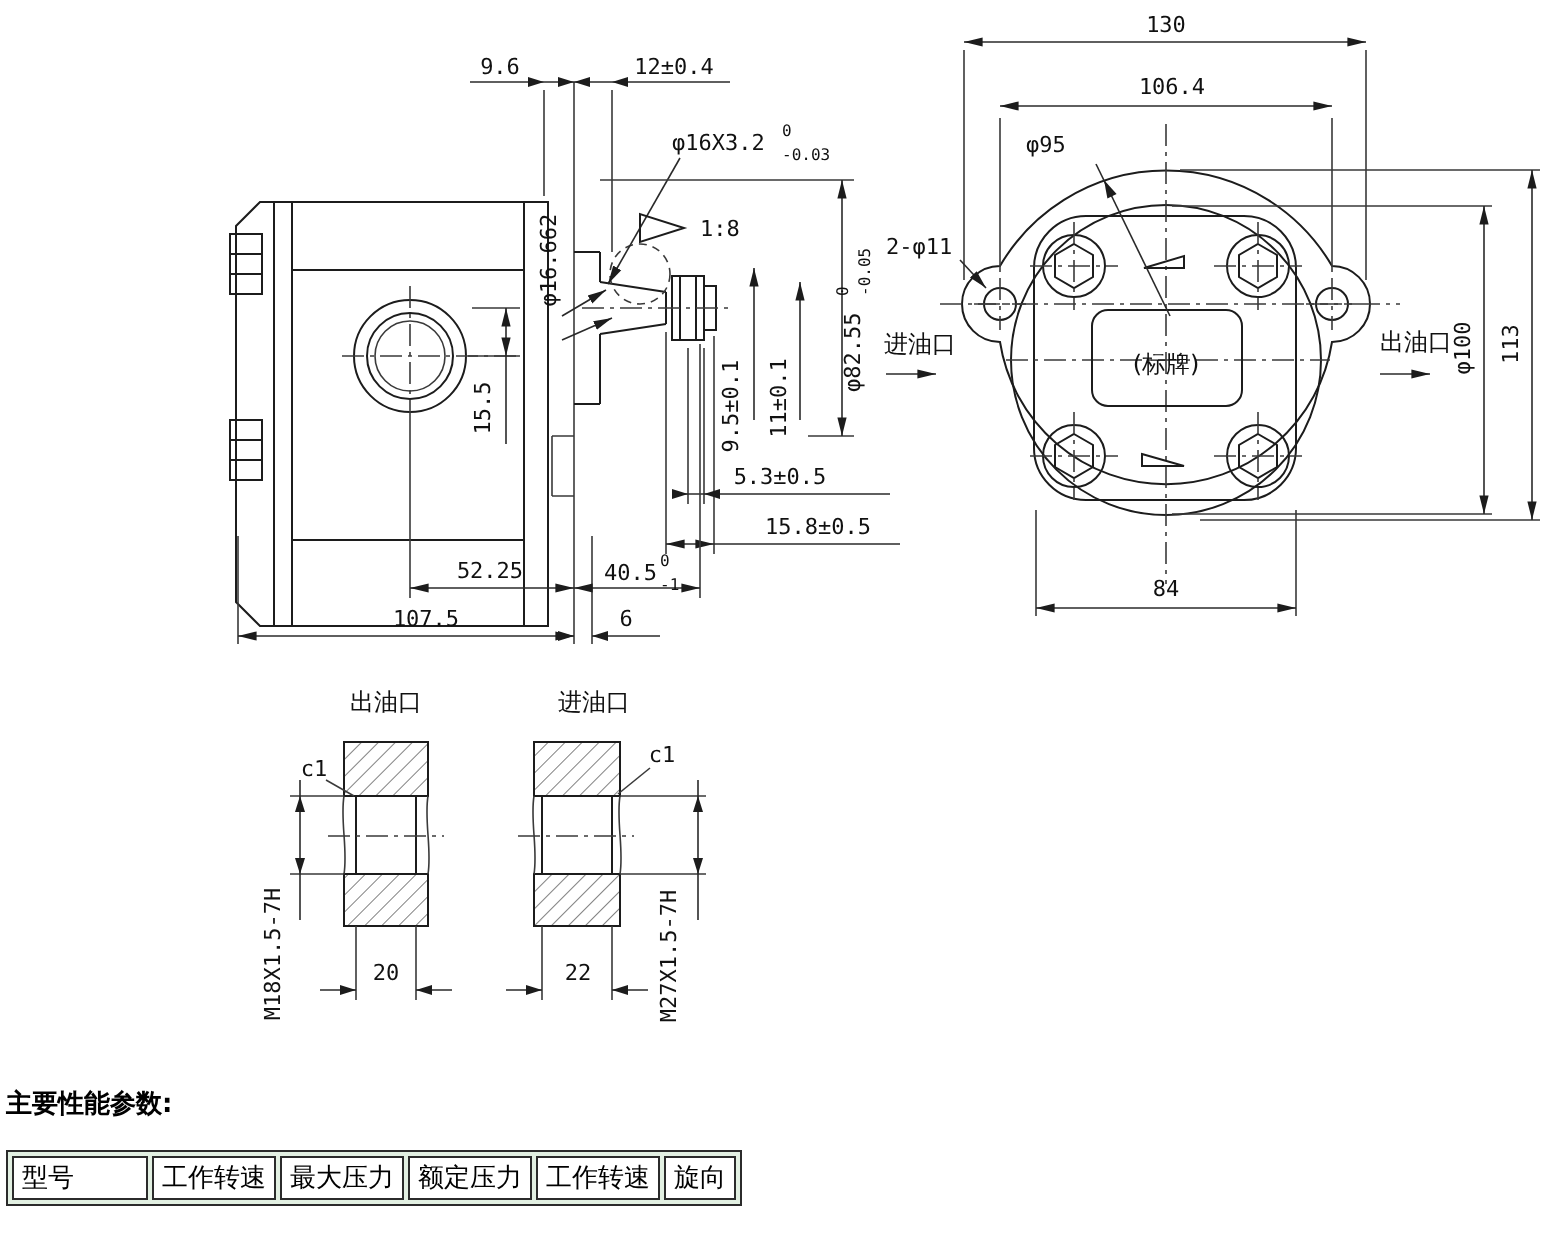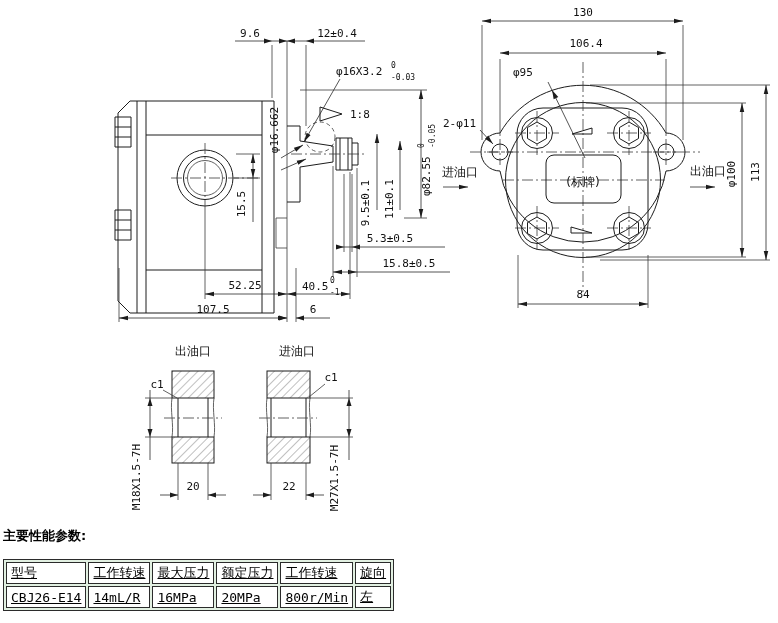--- a/index.html
+++ b/index.html
@@ -13,25 +13,25 @@
   .dim{stroke:#2a2a2a;stroke-width:0.8;fill:none;}
   .arrow{fill:#1c1c1c;stroke:none;}
   .hatchbox{fill:url(#h1);stroke:#1c1c1c;stroke-width:1;}
   text{fill:#111;}
   .dt{font:11px "DejaVu Sans Mono",monospace;}
   .dts{font:8px "DejaVu Sans Mono",monospace;}
   .cn{font:12px "DejaVu Sans",sans-serif;}
   .mid{text-anchor:middle;}
   
   .params{position:absolute;left:3px;top:527px;}
-  .params-title{font:bold 13px "DejaVu Sans",sans-serif;color:#000;margin:0 0 14px 0;}
+  .params-title{font:bold 13px "DejaVu Sans",sans-serif;color:#000;margin:16px 0 14px 0;}
   table.pt{border-collapse:separate;border-spacing:2px;background:#e2f0e2;border:1px solid #2b2b2b;}
   table.pt th,table.pt td{background:#ffffff;border:1px solid #2b2b2b;
       font:13px "DejaVu Sans Mono",monospace;font-weight:normal;text-align:left;
-      padding:1px 4px;height:17px;white-space:nowrap;text-decoration:underline;}
+      padding:1px 4px;height:17px;white-space:nowrap;}
 </style>
 </head>
 <body>
 
 <div id="stage">
 <svg width="778" height="524" viewBox="0 0 778 524">
   <defs>
     <marker id="ar" viewBox="0 0 10 6" refX="9.3" refY="3" markerWidth="10" markerHeight="6" orient="auto-start-reverse" markerUnits="userSpaceOnUse">
       <path d="M0,0.7 L9.3,3 L0,5.3 Z" fill="#1c1c1c"></path>
     </marker>
@@ -245,24 +245,16 @@
   <table class="pt">
     <tbody>
           <tr>
       <th style="width:58px">型号</th>
       <th style="width:52px">工作转速</th>
       <th style="width:52px">最大压力</th>
       <th style="width:52px">额定压力</th>
       <th style="width:50px">工作转速</th>
       <th style="width:24px">旋向</th>
     </tr>
-    <tr>
-      <td>CBJ26-E14</td>
-      <td>14mL/R</td>
-      <td>16MPa</td>
-      <td>20MPa</td>
-      <td>800r/Min</td>
-      <td>左</td>
-    </tr>
   </tbody>
       </table>
 </div>
 </div>
 
 </body></html>

